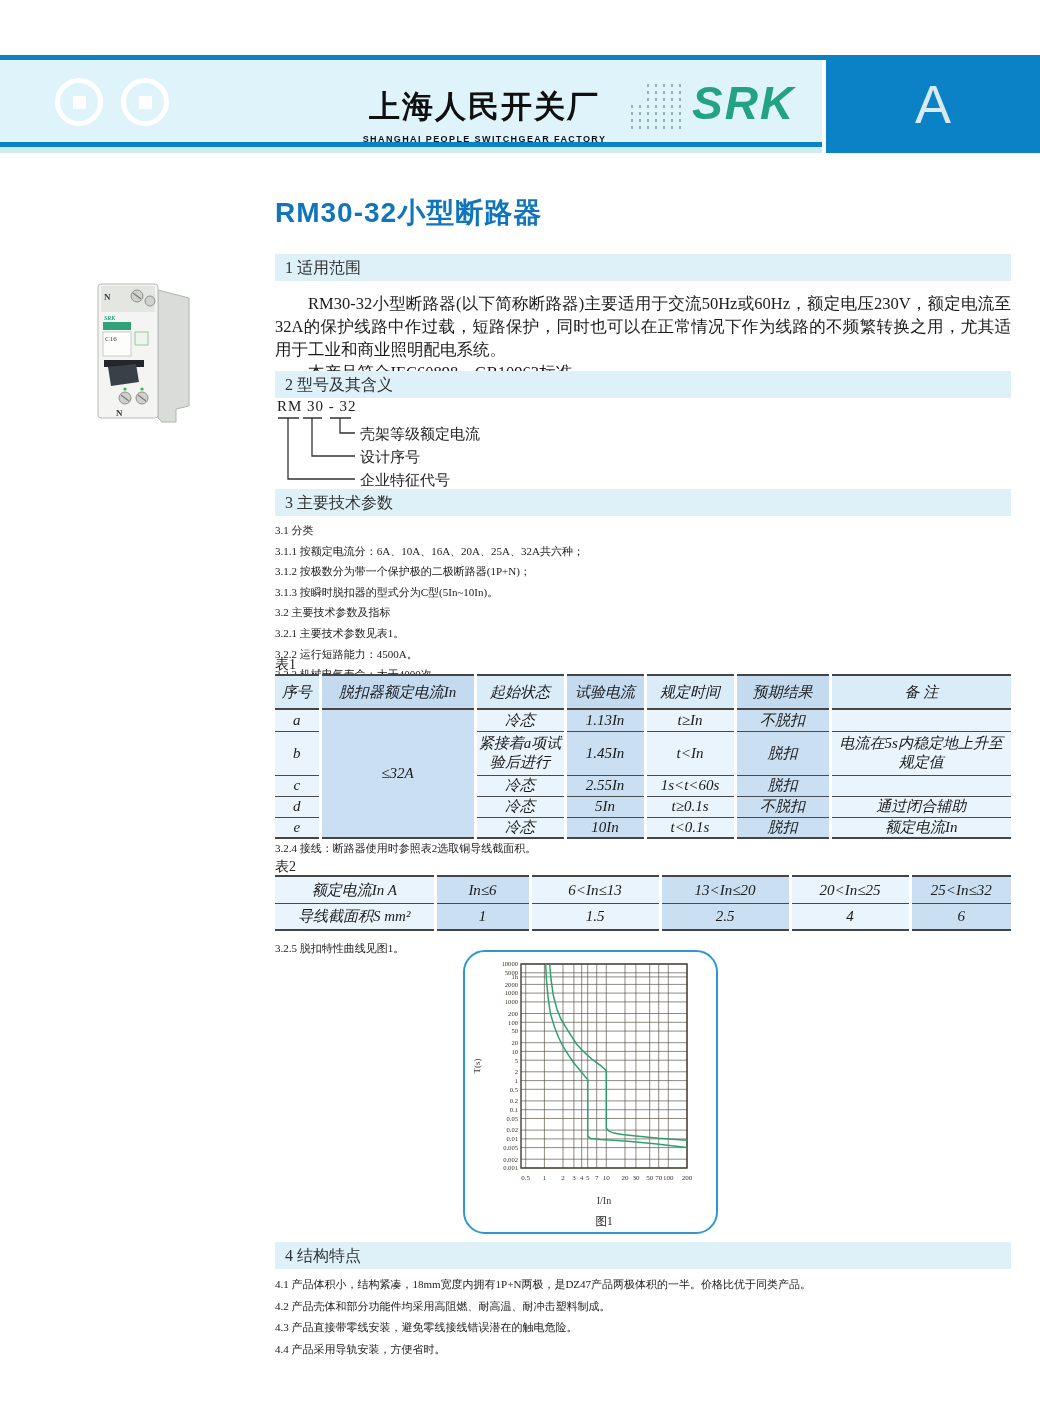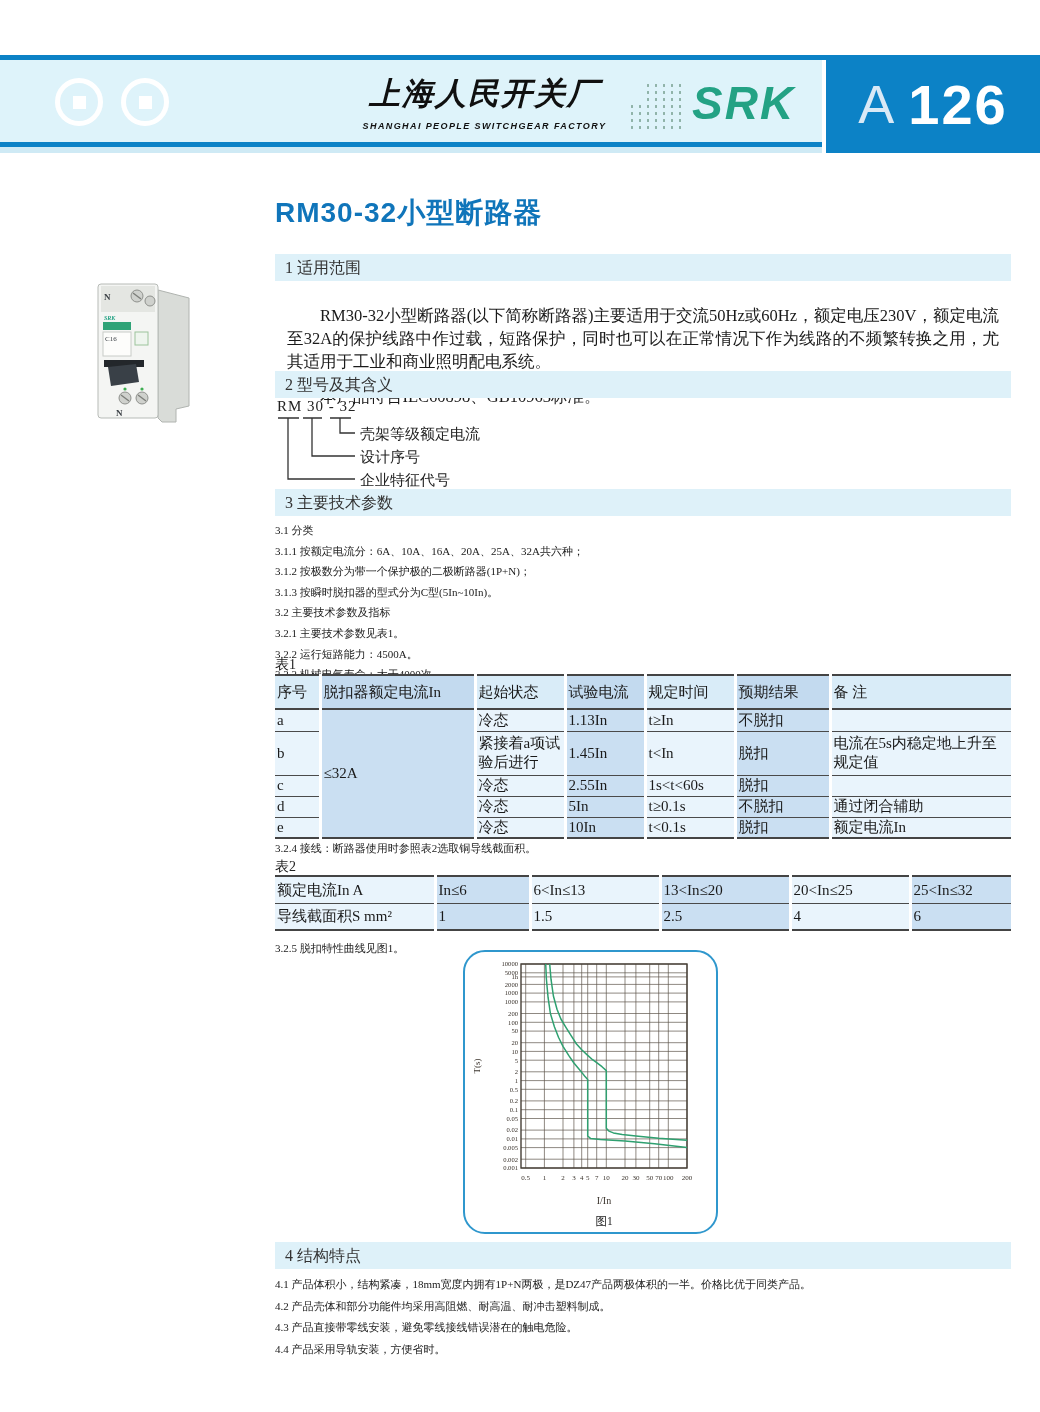--- a/index.html
+++ b/index.html
@@ -10,21 +10,21 @@
   .top-rule{left:0;top:55px;width:1040px;height:5px;background:#0c82c6;}
   .band{left:0;top:60px;width:822px;height:82px;background:#def3fa;}
   .band-underline{left:0;top:142px;width:822px;height:5px;background:#0c82c6;}
   .band-strip{left:0;top:147px;width:822px;height:6px;background:#cfeaf5;}
   .cat-banner{left:55px;top:74px;height:56px;display:flex;align-items:center;gap:18px;}
   .ring{width:38px;height:38px;border:5px solid #fff;border-radius:50%;
         display:flex;align-items:center;justify-content:center;}
   .ring i{display:block;width:13px;height:13px;background:#fff;}
   .cat-text{font-family:"Liberation Sans",sans-serif;font-weight:bold;font-size:40px;
             color:#fff;letter-spacing:13px;line-height:1;}
-  .company{left:362px;top:77px;width:245px;text-align:center;font-style:italic;}
+  .company{left:362px;top:90px;width:245px;text-align:center;}
   .company-cn{font-family:"Liberation Sans",sans-serif;font-weight:900;font-size:31px;
               color:#101010;letter-spacing:2px;line-height:1.1;white-space:nowrap;}
   .company-en{font-family:"Liberation Sans",sans-serif;font-weight:bold;font-size:9px;
               color:#101010;letter-spacing:1.4px;margin-top:10px;white-space:nowrap;}
   .dots{left:628px;top:82px;width:58px;height:50px;
         background-image:radial-gradient(circle,#8fb3a8 1.1px,transparent 1.5px);
         background-size:8px 7px;clip-path:polygon(42% 0,100% 0,100% 100%,0 100%,0 45%,25% 45%,25% 0);}
   .srk{left:692px;top:80px;font-family:"Liberation Sans",sans-serif;font-weight:900;
        font-style:italic;font-size:46px;color:#23a284;letter-spacing:2px;line-height:1;}
   .pageno{left:826px;top:55px;width:214px;height:98px;background:#0c82c6;
@@ -34,36 +34,36 @@
   .pageno .n{font-size:56px;font-weight:800;letter-spacing:2px;}
   
   .doc-title{left:275px;top:194px;font-family:"Liberation Sans",sans-serif;
              font-weight:bold;font-size:28px;color:#1075ba;letter-spacing:1px;}
   .product{left:92px;top:276px;}
   
   .secbar{left:275px;width:736px;height:27px;background:#def1f9;
           font-size:16px;color:#333;line-height:27px;padding-left:10px;
           box-sizing:border-box;white-space:nowrap;}
   .para{left:275px;width:736px;font-size:16.5px;line-height:23px;text-align:justify;color:#1a1a1a;}
-  .para p{margin:12px;text-indent:2em;}
+  .para p{margin:0;text-indent:2em;}
   .lines{left:275px;font-size:11px;color:#1a1a1a;}
   .lines div{line-height:20.6px;white-space:nowrap;}
   .s4lines div{line-height:21.5px;}
   .tag{left:275px;width:736px;text-align:left;font-size:14px;color:#222;}
   
   .model-code{left:277px;top:398px;font-size:15px;letter-spacing:1px;color:#222;white-space:nowrap;}
   .model-svg{left:277px;top:416px;}
   .model-label{font-size:15px;color:#222;white-space:nowrap;}
   
   table{position:absolute;border-collapse:collapse;table-layout:fixed;
         font-size:15px;color:#1a1a1a;}
   .t1{left:275px;top:674px;width:736px;border-top:2px solid #444;border-bottom:2px solid #444;}
   .t2{left:275px;top:875px;width:736px;border-top:2px solid #444;border-bottom:2px solid #444;}
-  th,td{text-align:left;vertical-align:middle;font-weight:normal;padding:0 2px;
-        border-left:3px solid #fff;}
+  th,td{text-align:center;vertical-align:middle;font-weight:normal;padding:0 2px;
+        border-left:3px solid #fff;font-style:italic;}
   th:first-child,td:first-child{border-left:none;}
   .t1 tr.hdr th{height:32px;border-bottom:2px solid #454545;}
   .t1 td{border-bottom:1px solid #4a4a4a;}
   .t1 tr.last td,.t1 td.mg{border-bottom:none;}
   .t1 tr.ra{height:22px}.t1 tr.rb{height:44px}.t1 tr.rc,.t1 tr.rd,.t1 tr.last{height:21px}
   .t2 tr.r1 td{height:26px;border-bottom:1px solid #4a4a4a;}
   .t2 tr.r2 td{height:25px;}
   th.cA{background:#d9ecf8}th.cB{background:#c3daef}
   td.cA{background:#e9f4fc}td.cB{background:#cadff2}
   
@@ -93,21 +93,20 @@
   <div class="abs company">
     <div class="company-cn">上海人民开关厂</div>
     <div class="company-en">SHANGHAI PEOPLE SWITCHGEAR FACTORY</div>
   </div>
 
   <div class="abs dots"></div>
   <div class="abs srk">SRK</div>
 
   <div class="abs pageno">
     <span class="a">A</span>
-    <span class="n">126</span>
   </div>
 
   <div class="abs doc-title">RM30-32小型断路器</div>
 
   <svg class="abs product" width="110" height="150" viewBox="0 0 110 150">
     <polygon points="66,14 97,22 97,130 84,133 84,146 70,146 66,142" fill="#d9dcd8" stroke="#b0b4b0" stroke-width="1"></polygon>
     <rect x="6" y="8" width="60" height="134" rx="3" fill="#f4f5f3" stroke="#b7bbb7"></rect>
     <rect x="9" y="10" width="54" height="26" fill="#e4e6e2"></rect>
     <circle cx="45" cy="20" r="6" fill="#cfd1cd" stroke="#8f918d"></circle>
     <line x1="41" y1="17" x2="49" y2="23" stroke="#7c7e7a" stroke-width="1.4"></line>

